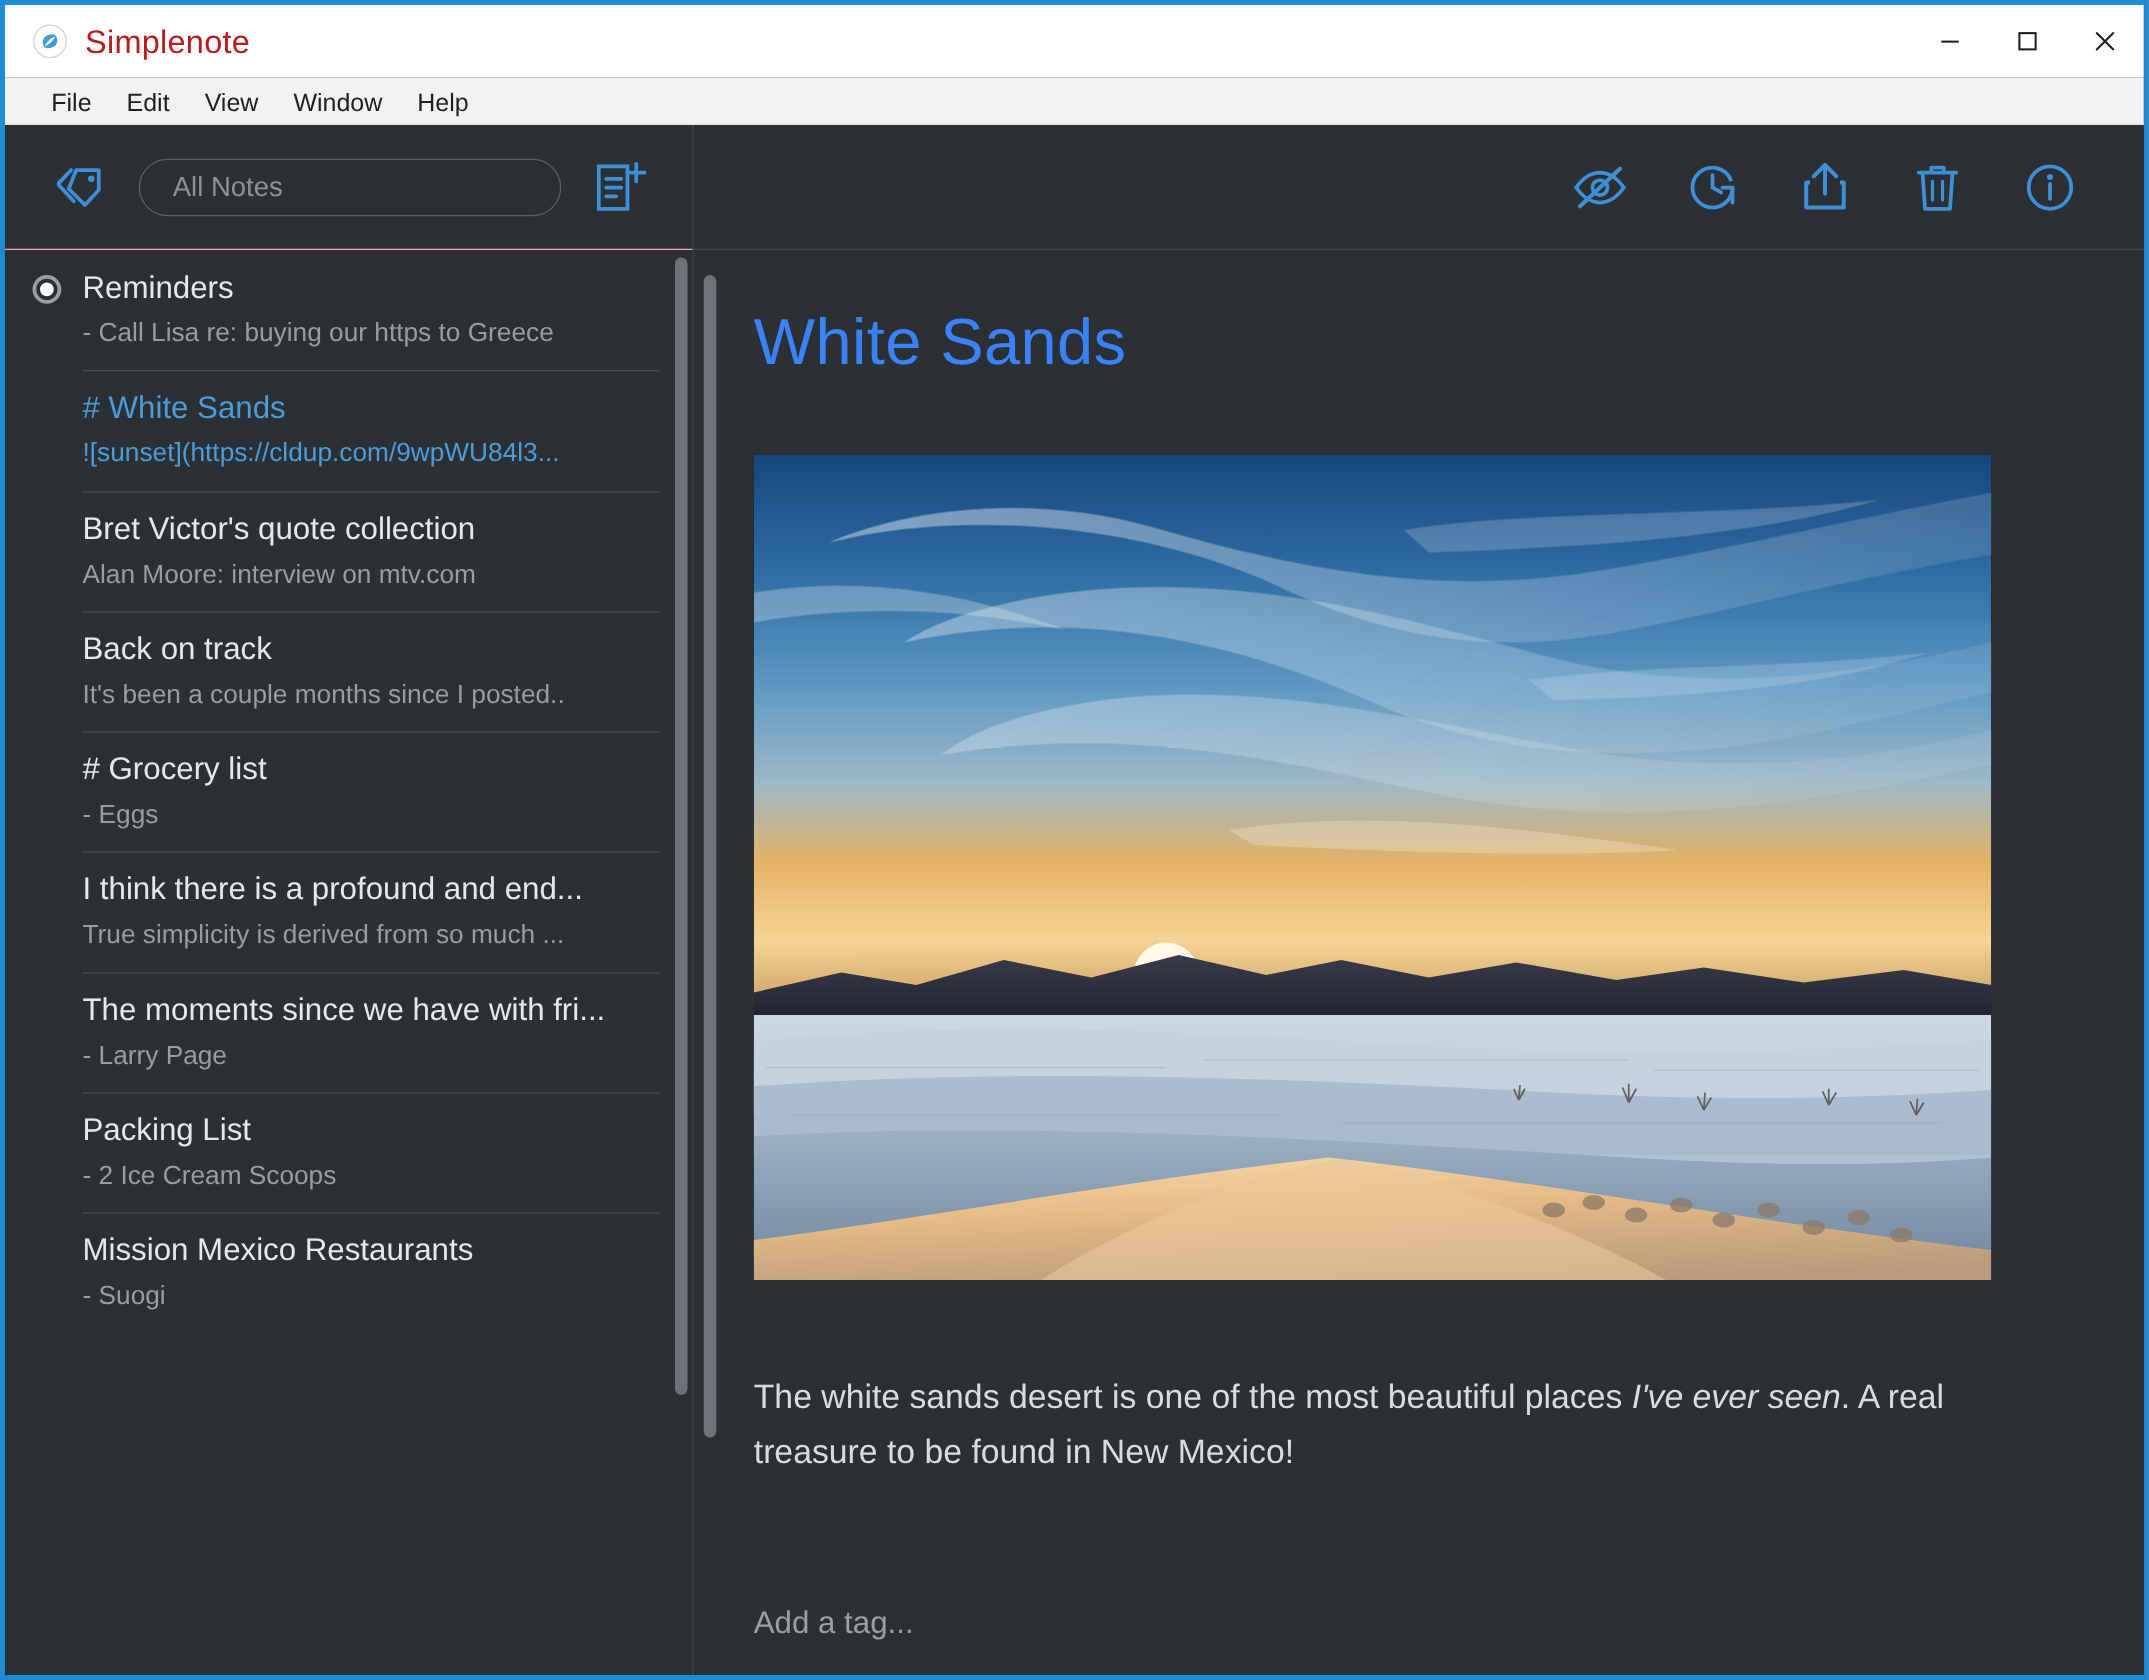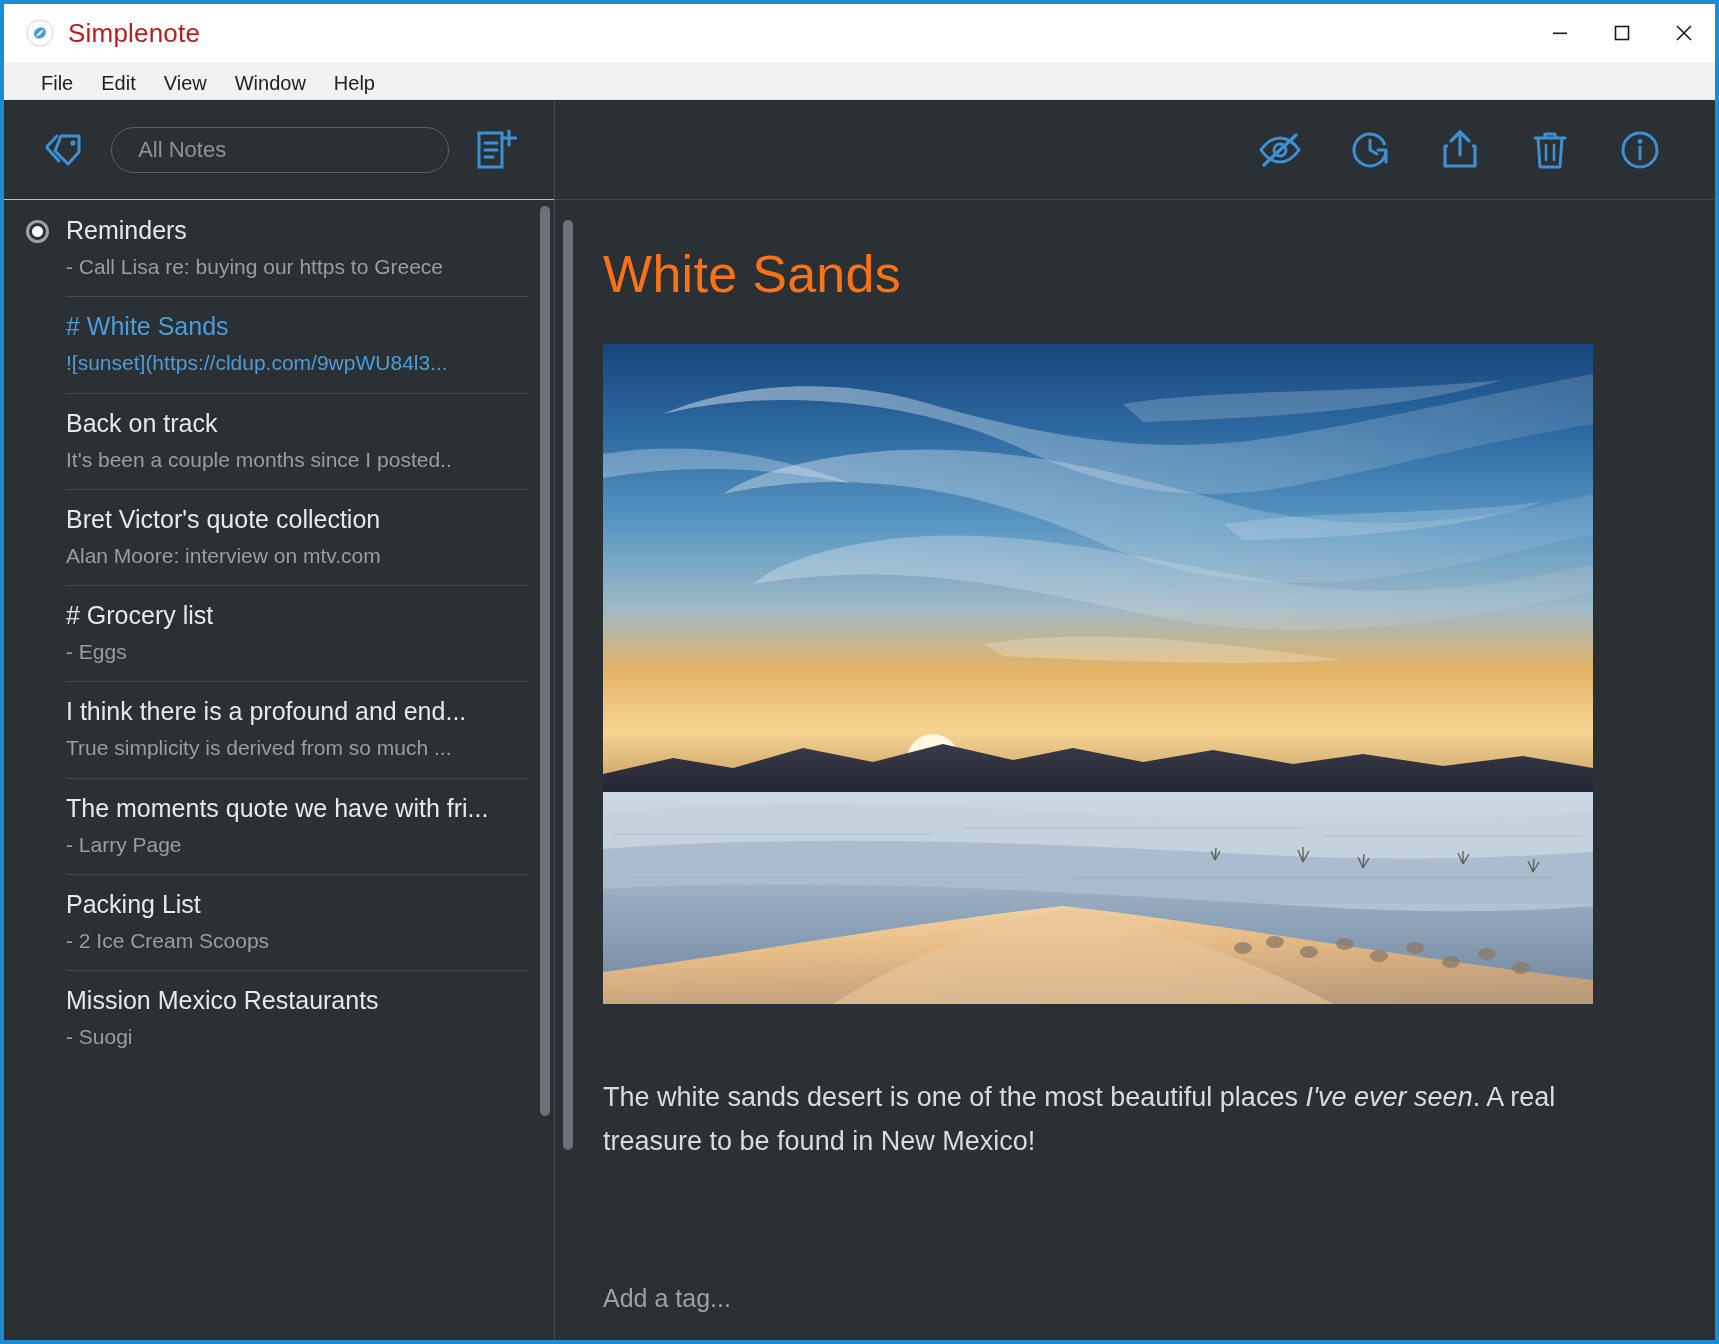--- a/index.html
+++ b/index.html
@@ -175,23 +175,23 @@
     width: 62px; height: 62px; margin-left: 28px;
     display: flex; align-items: center; justify-content: center;
     cursor: pointer;
   }
   .editor {
     flex: 1 1 auto; overflow: hidden;
     padding: 44px 60px 0 48px;
     position: relative;
   }
   .note-heading {
-    font-size: 52px; color: #f97316;
+    font-size: 52px; color: #3b82f6;
     font-weight: 300; letter-spacing: 0.3px;
-    margin-bottom: 40px;
+    margin-bottom: 60px;
   }
   .note-image {
     width: 990px; height: 660px;
     display: block; border: 0;
     background: #0d1624;
   }
   .note-body {
     margin-top: 72px;
     font-size: 27px; line-height: 1.62; color: #d9dcde;
     max-width: 990px; font-weight: 300;
@@ -295,41 +295,41 @@
             <div class="note-title">Reminders</div>
             <div class="note-preview">- Call Lisa re: buying our https to Greece</div>
           </div>
 
           <div class="note-row selected">
             <div class="note-title"># White Sands</div>
             <div class="note-preview">![sunset](https://cldup.com/9wpWU84l3...</div>
           </div>
 
           <div class="note-row">
+            <div class="note-title">Bret Victor's quote collection</div>
+            <div class="note-preview">Alan Moore: interview on mtv.com</div>
+          </div>
+
+          <div class="note-row">
             <div class="note-title">Back on track</div>
             <div class="note-preview">It's been a couple months since I posted..</div>
           </div>
 
           <div class="note-row">
-            <div class="note-title">Bret Victor's quote collection</div>
-            <div class="note-preview">Alan Moore: interview on mtv.com</div>
-          </div>
-
-          <div class="note-row">
             <div class="note-title"># Grocery list</div>
             <div class="note-preview">- Eggs</div>
           </div>
 
           <div class="note-row">
             <div class="note-title">I think there is a profound and end...</div>
             <div class="note-preview">True simplicity is derived from so much ...</div>
           </div>
 
           <div class="note-row">
-            <div class="note-title">The moments quote we have with fri...</div>
+            <div class="note-title">The moments since we have with fri...</div>
             <div class="note-preview">- Larry Page</div>
           </div>
 
           <div class="note-row">
             <div class="note-title">Packing List</div>
             <div class="note-preview">- 2 Ice Cream Scoops</div>
           </div>
 
           <div class="note-row">
             <div class="note-title">Mission Mexico Restaurants</div>

